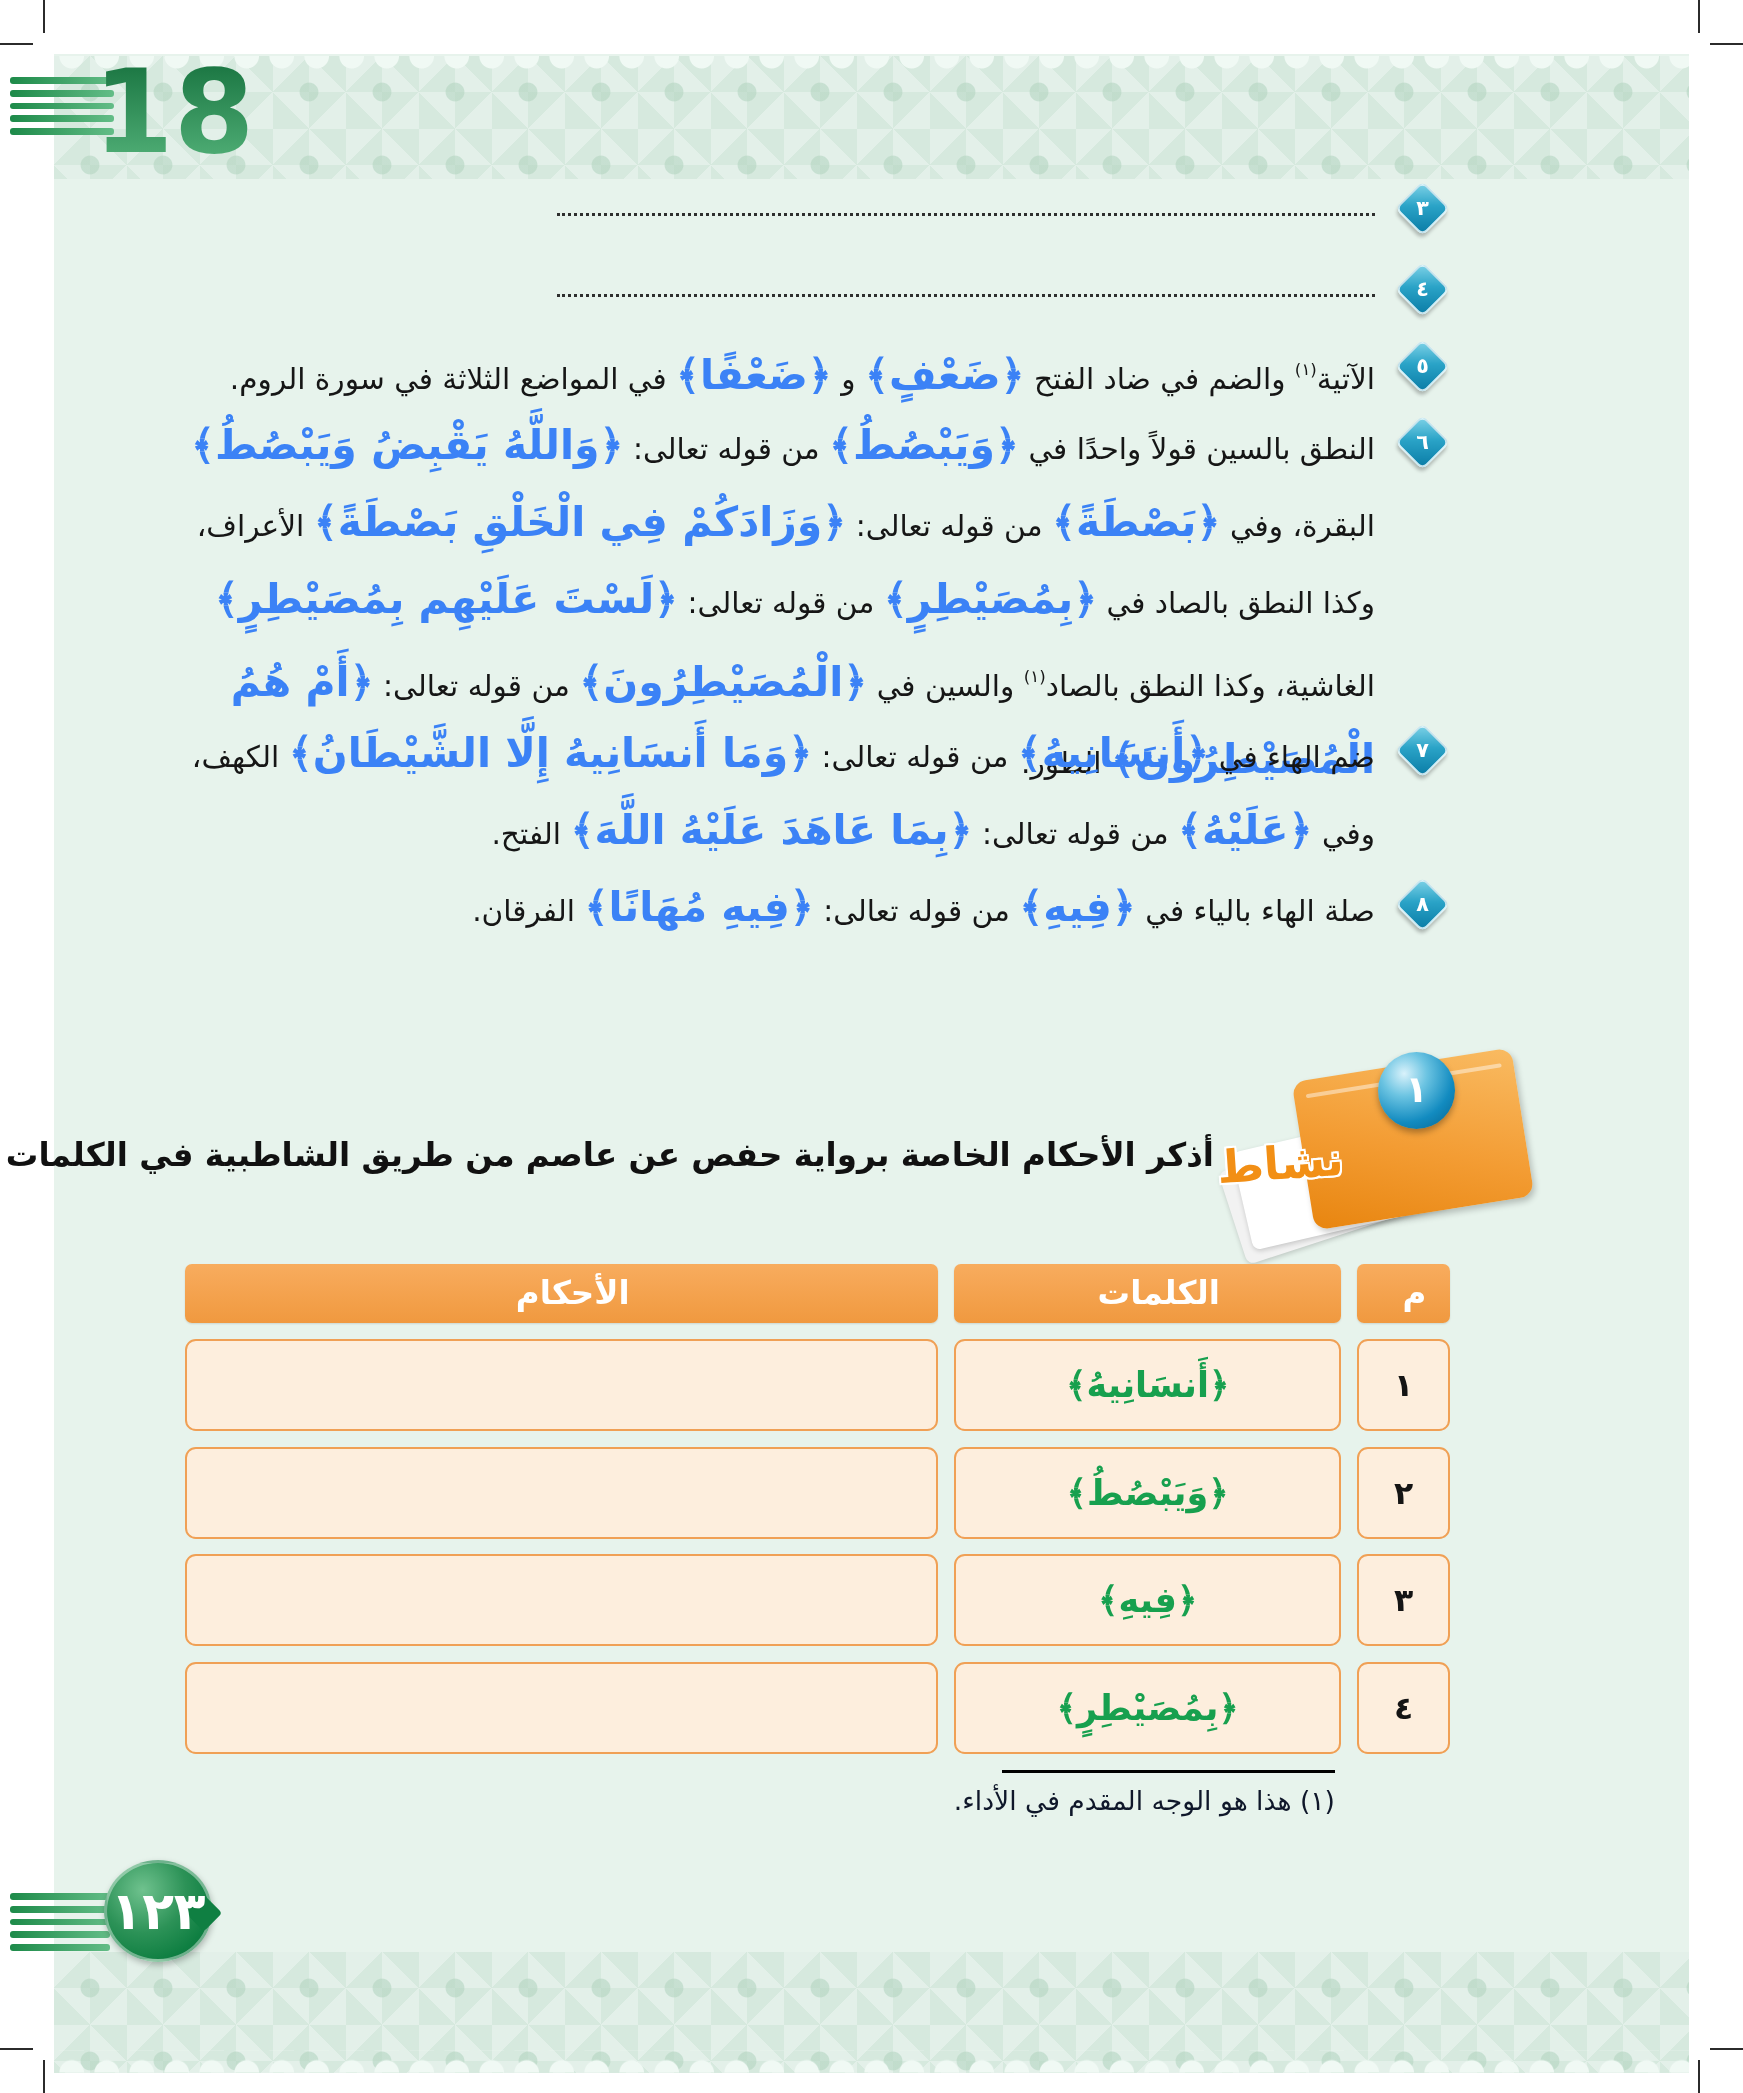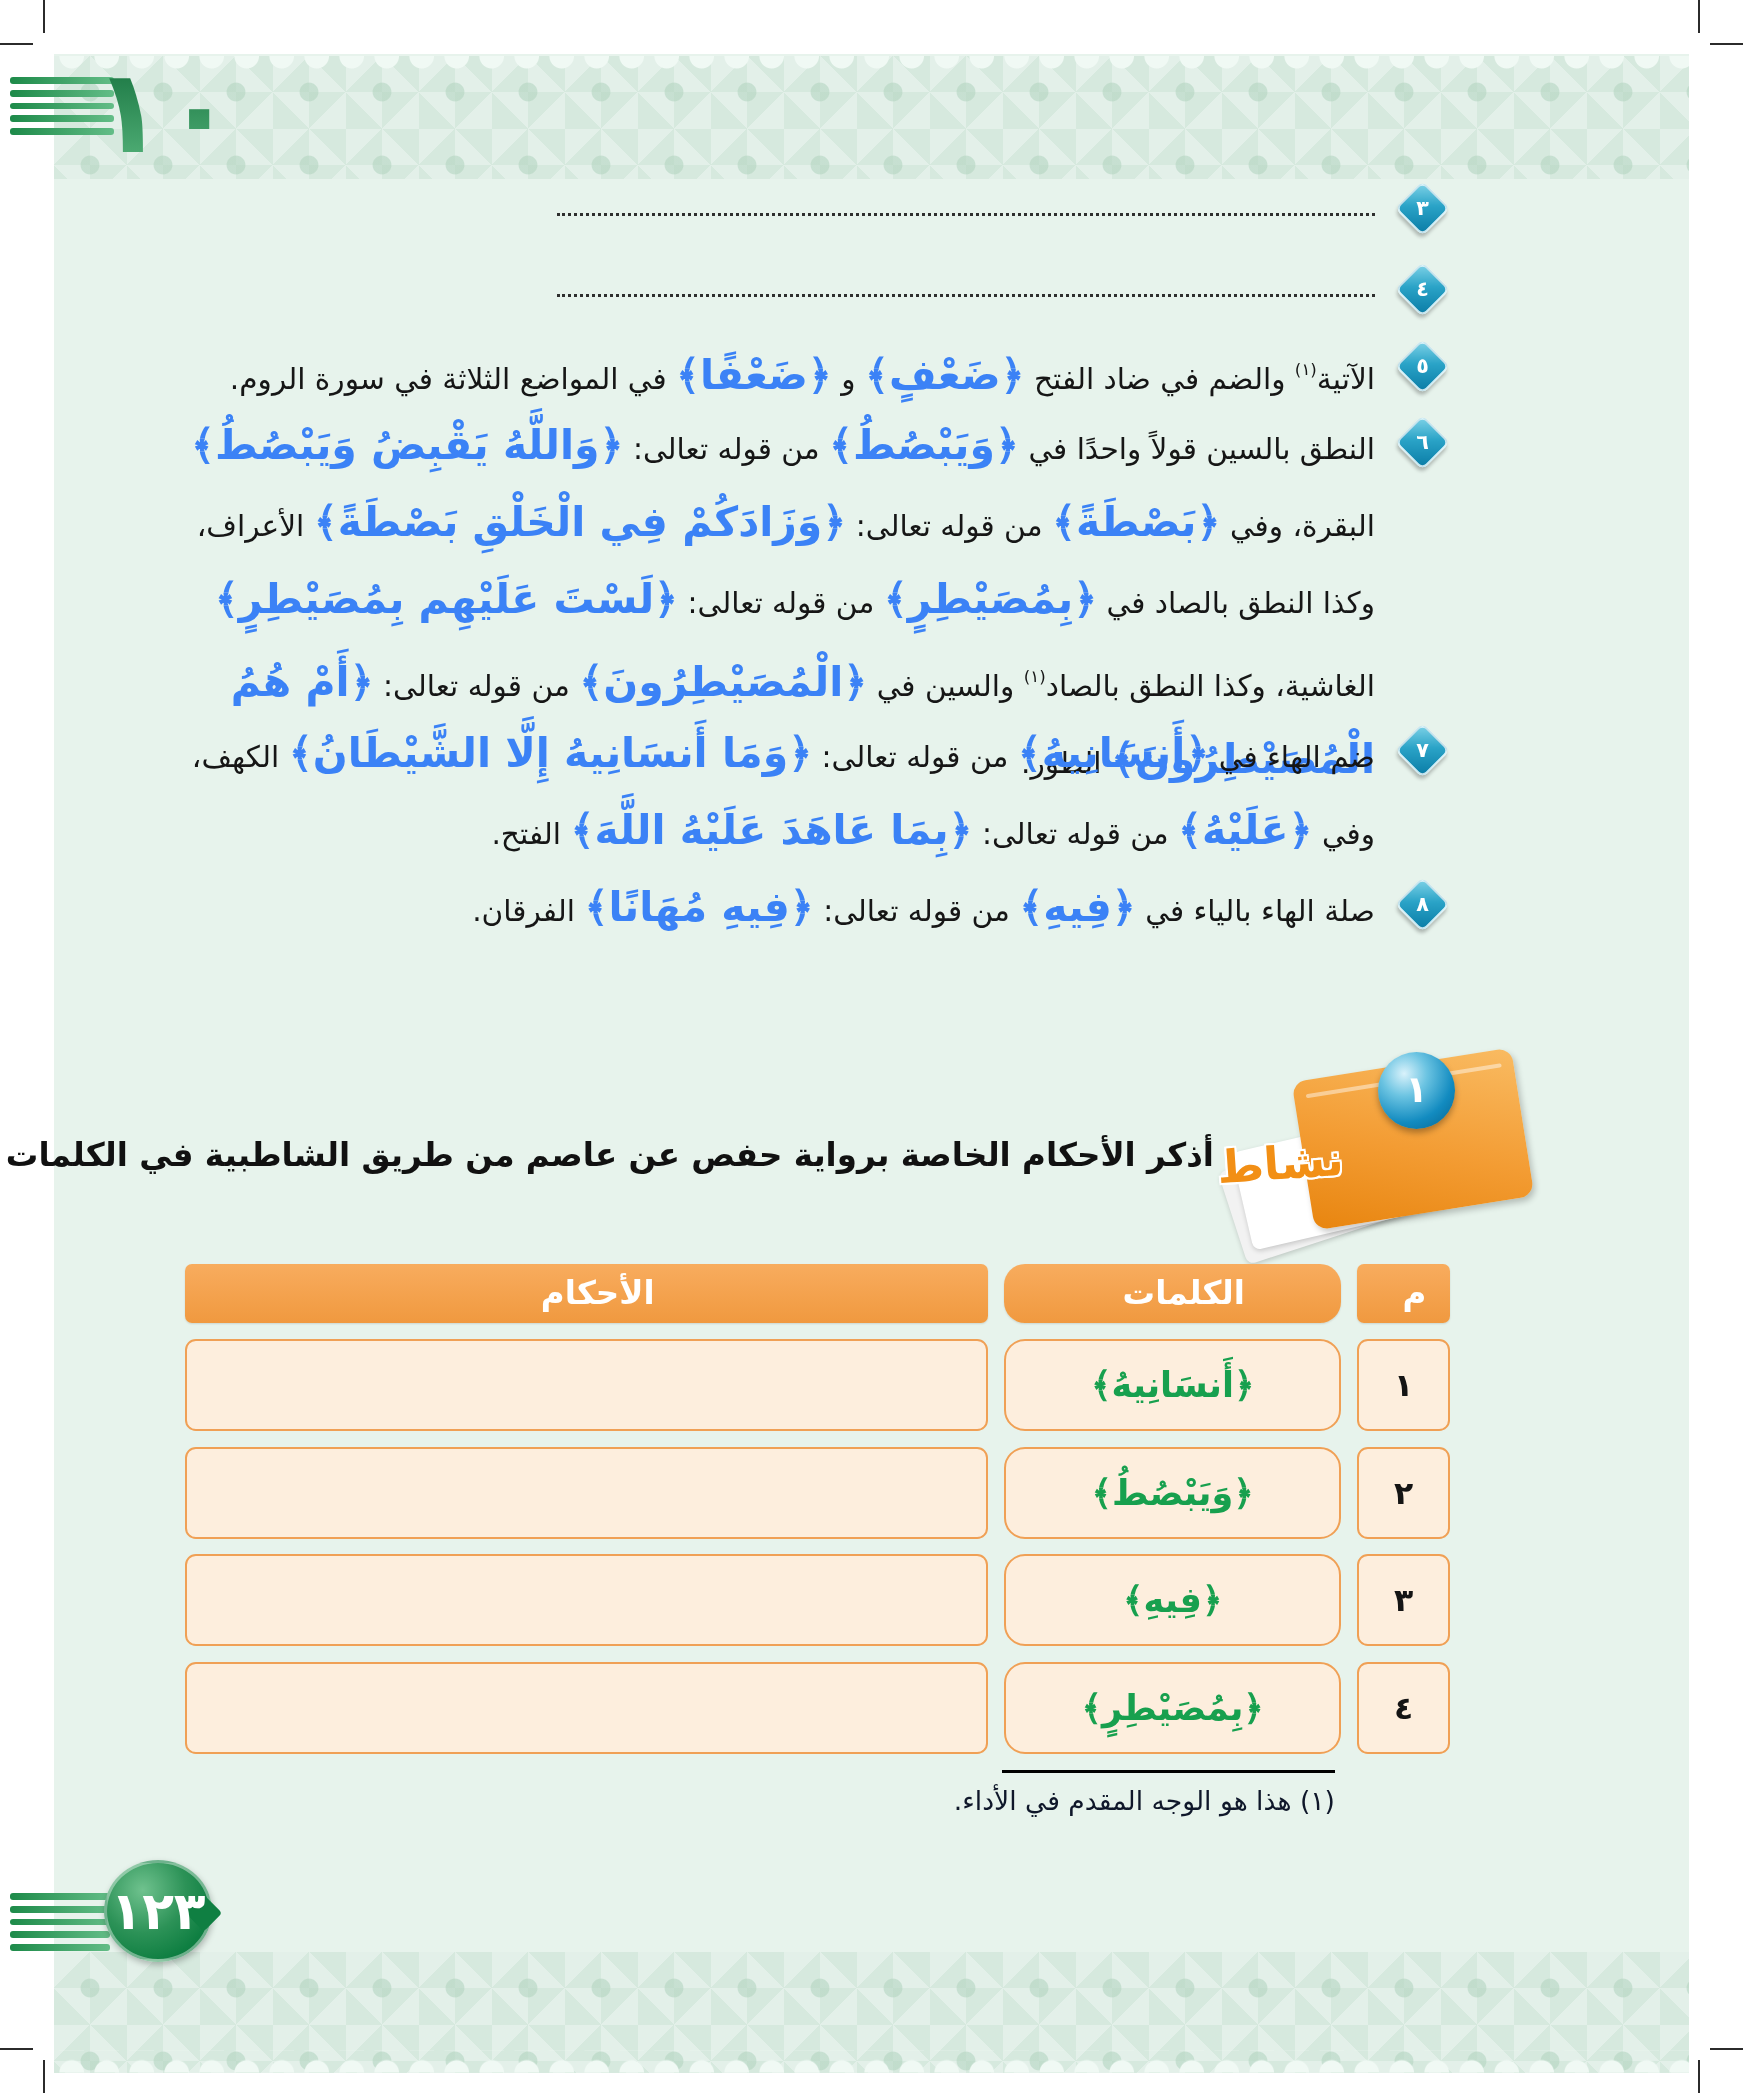--- a/index.html
+++ b/index.html
@@ -133,21 +133,21 @@
     color:#fff; font-size:32.5px; font-weight:bold; text-align:center;
     box-shadow:0 1px 2px rgba(0,0,0,.12);
     padding-left:22px;
   }
   .dcell {
     height:92px; border-radius:10.8px;
     background:#fdeedd; border:2px solid #f0a055;
     text-align:center;
   }
   .col-idx { width:93px; flex:none; }
-  .col-word { width:337px; flex:none;border-radius:21px; }
+  .col-word { width:387px; flex:none; }
   .col-rule { flex:1; }
   .dcell.idx { font-size:31.5px; line-height:88px; color:#141414; font-weight:bold; }
   .dcell.word { font-size:35px; line-height:88px; color:#17a04e; font-weight:bold; }
 
   
   .footnote-rule { position:absolute; right:409px; top:1770px; width:333px; height:3px; background:#000; }
   .footnote-text { position:absolute; right:409px; top:1785px; direction:rtl; font-size:26.6px; color:#0f172a; }
 
   
   .page-blob {
@@ -182,21 +182,21 @@
 <div class="band top"></div>
 <div class="band bottom"></div>
 
 <div class="stripes top-stripes">
   <div class="bar"></div>
     <div class="bar"></div>
     <div class="bar"></div>
     <div class="bar"></div>
     <div class="bar"></div>
 </div>
-<div class="big-num">١٠</div>
+<div class="big-num">18</div>
 
 <div class="item blank-item" style="top:187px;">
   <div class="marker">
       <span>٣</span>
     </div>
   <div class="blank-dots"></div>
 </div>
 
 <div class="item blank-item" style="top:268px;">
   <div class="marker">

